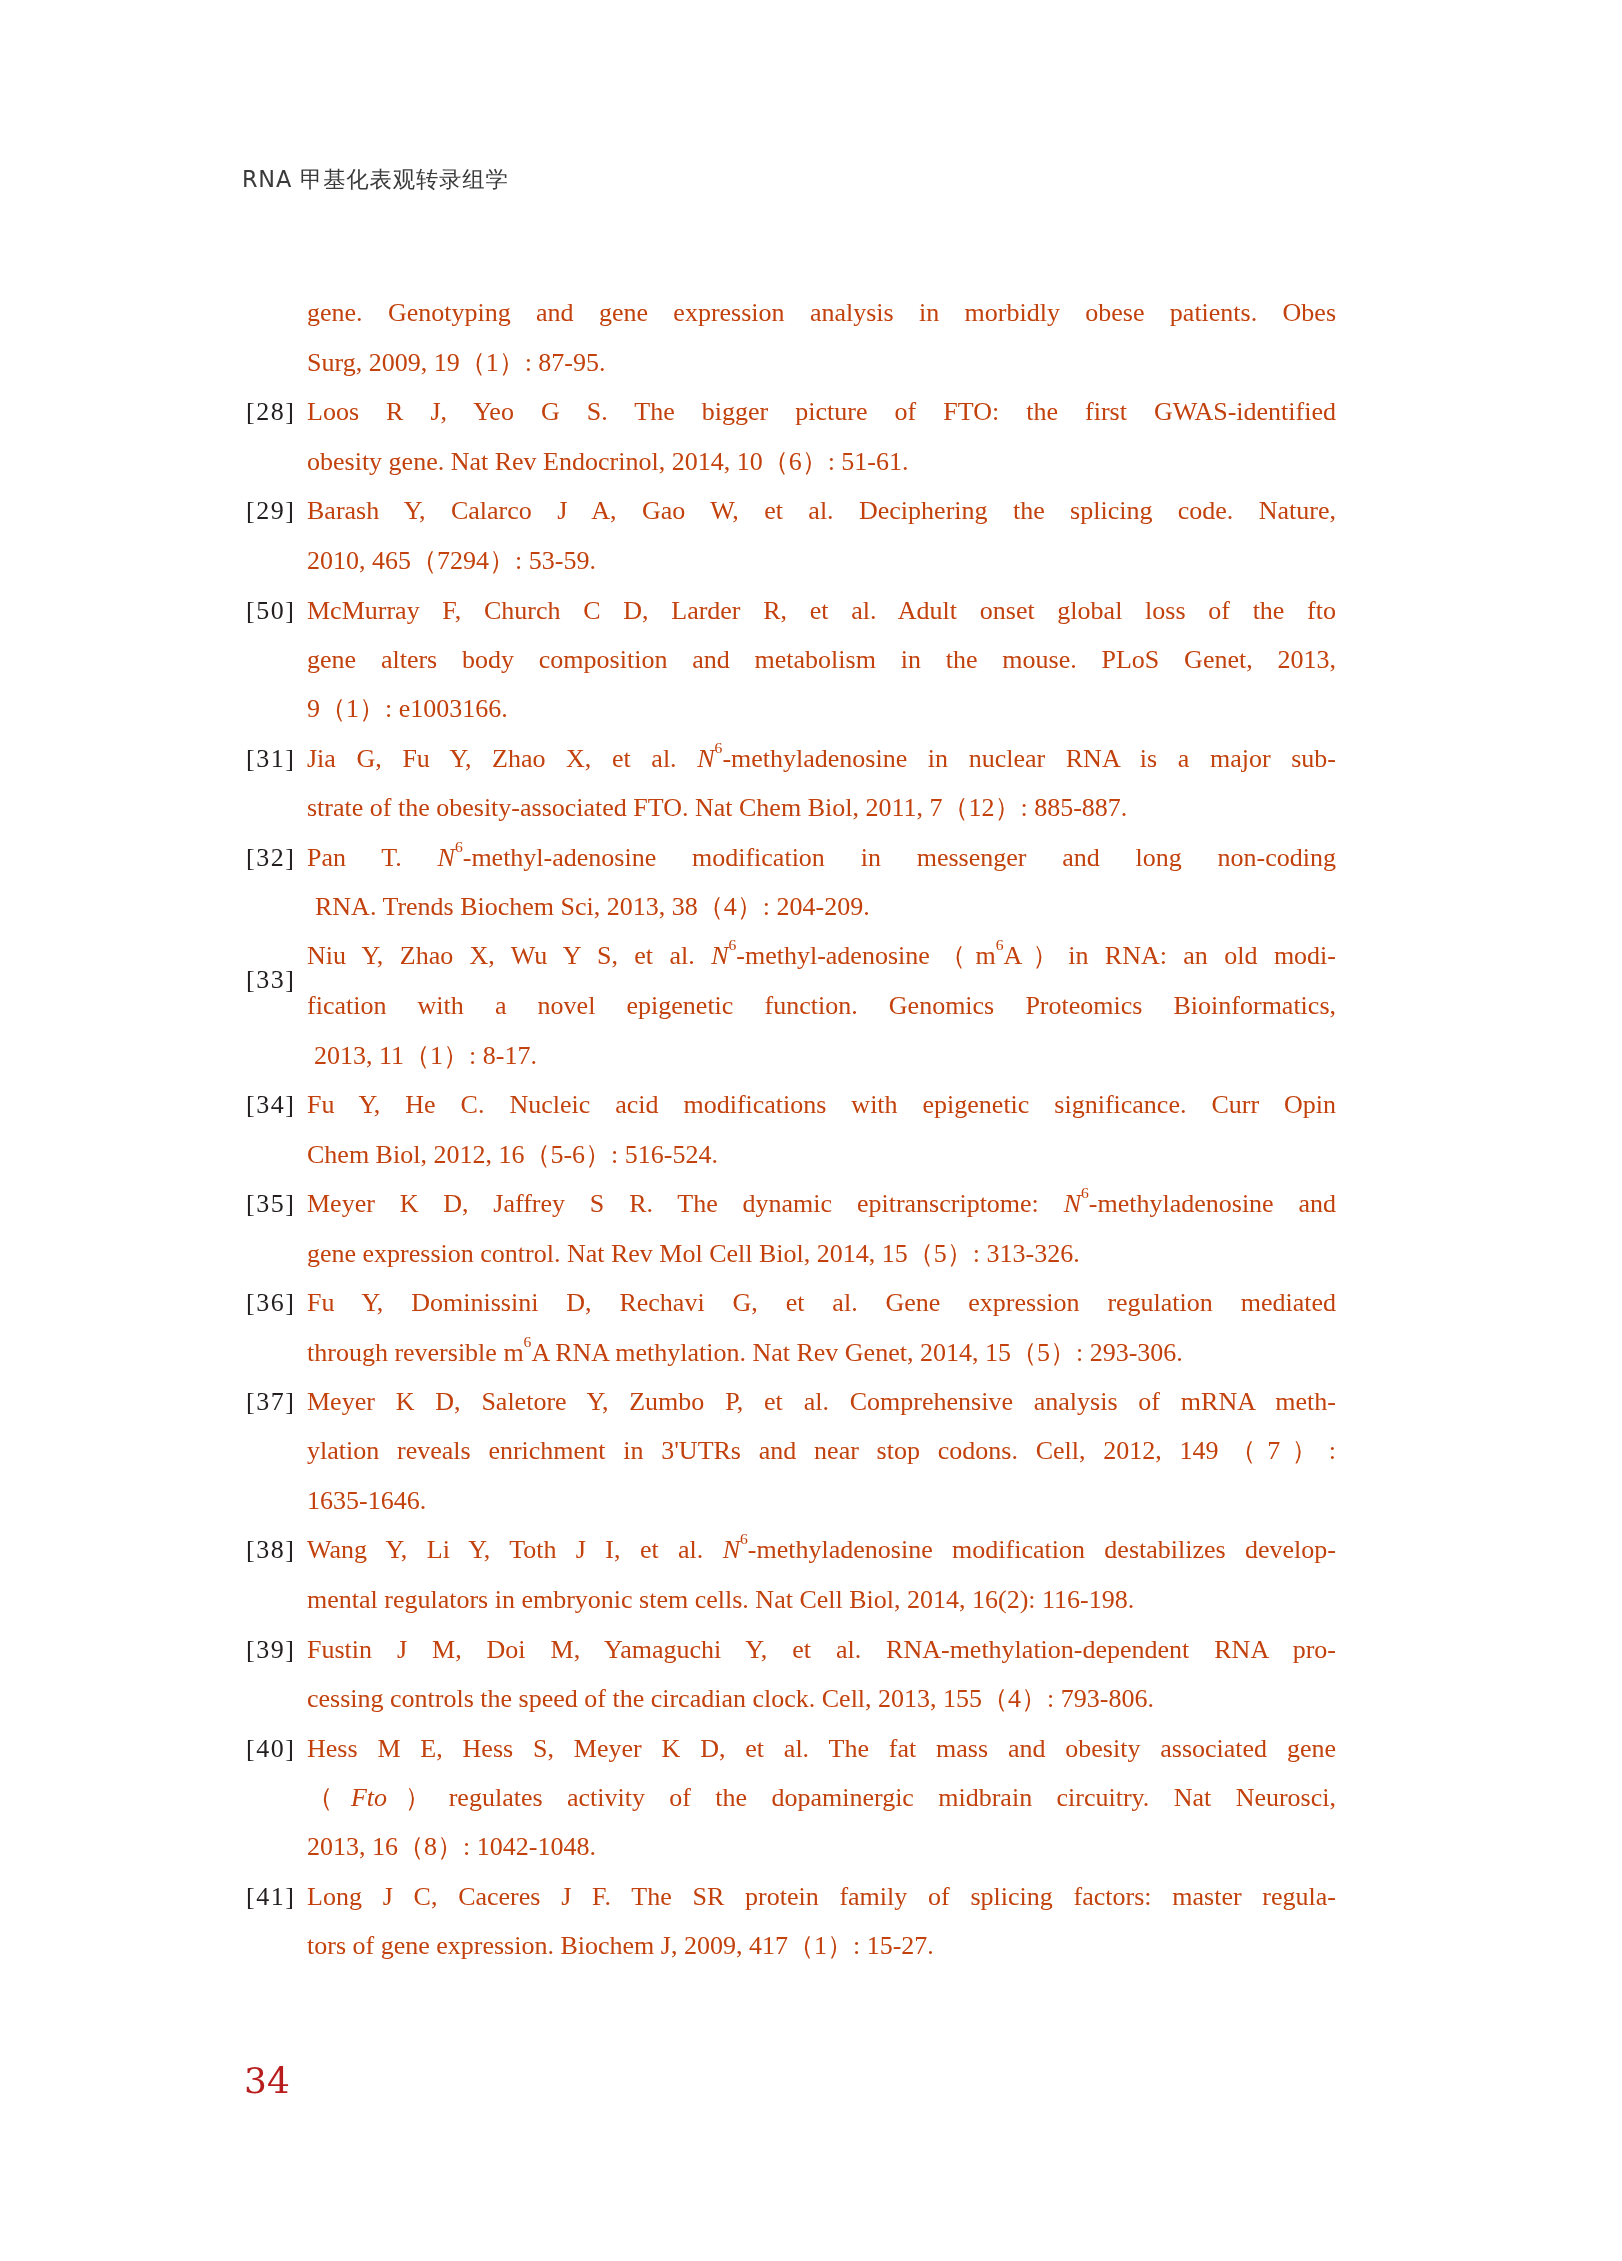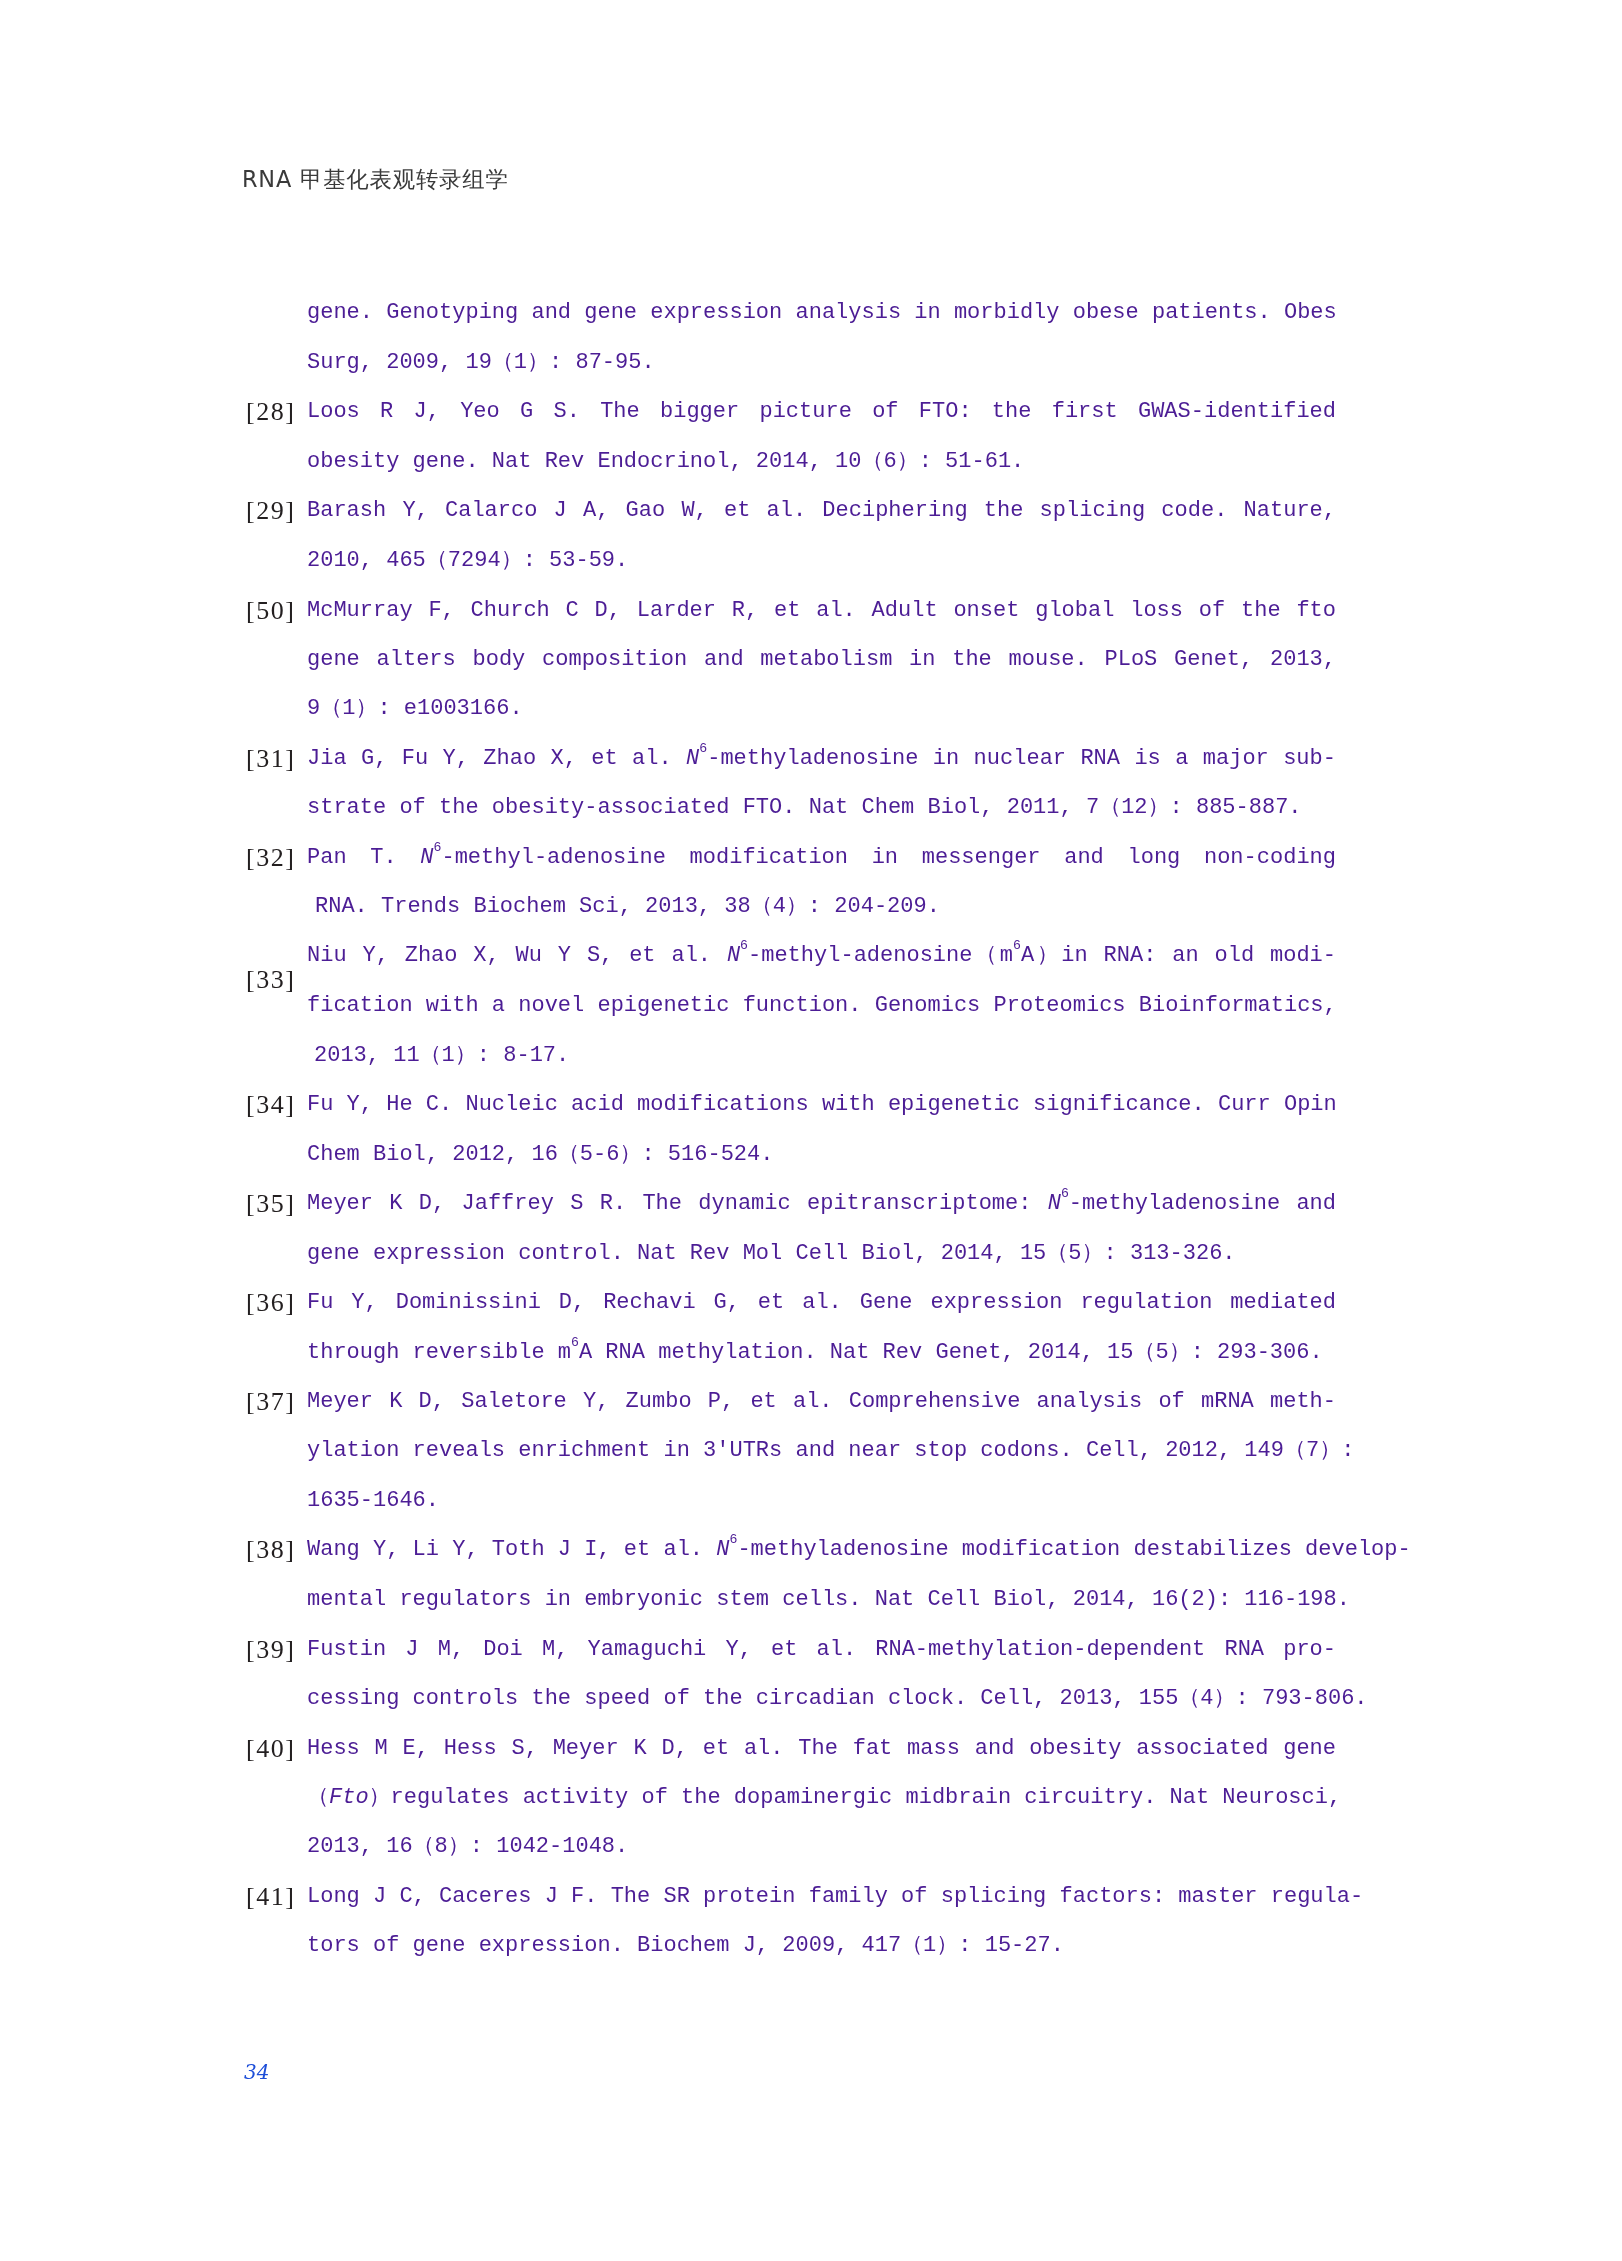--- a/index.html
+++ b/index.html
@@ -6,37 +6,37 @@
   body { width: 1623px; height: 2261px; position: relative; overflow: hidden; }
   .page { position: absolute; left: 0; top: 0; width: 1623px; height: 2261px; background: #ffffff; }
   .running-header {
     position: absolute; left: 242px; top: 164px;
     font-family: "DejaVu Sans", "Liberation Sans", sans-serif;
     font-size: 22.4px; color: #3a3a3a; letter-spacing: 0.8px; white-space: nowrap;
   }
   .refs { position: absolute; left: 0; top: 0; width: 1623px; }
   .line {
     position: absolute; height: 39px; line-height: 39px;
-    font-family: Liberation Mono, monospace;
-    font-size: 22px; color: #4c1d95; white-space: nowrap;
+    font-family: Liberation Serif, serif;
+    font-size: 26px; color: #c2410c; white-space: nowrap;
   }
   .line .txt {
     position: absolute; left: 0; right: 0; top: 0;
     text-align: justify; text-align-last: justify; display: block;
   }
   .line.last .txt { text-align-last: left; }
   .ref-label {
     position: absolute; left: 246px; height: 39px; line-height: 39px;
     font-family: "Liberation Serif", "DejaVu Serif", serif;
     font-size: 26px; color: #231f20; letter-spacing: 1.5px; white-space: nowrap;
   }
   .page-number {
     position: absolute; left: 244px; top: 2060px;
     font-family: "DejaVu Serif", "Liberation Serif", serif;
-    font-size: 20px; color: #1d4ed8; font-style: italic;
+    font-size: 36px; color: #b91c1c;
   }
   sup { font-size: 60%; line-height: 0; vertical-align: 0.9em; }
   i { font-style: italic; }
 </style>
 </head>
 <body>
 
 <div class="page">
   <div class="running-header">RNA 甲基化表观转录组学</div>
 

